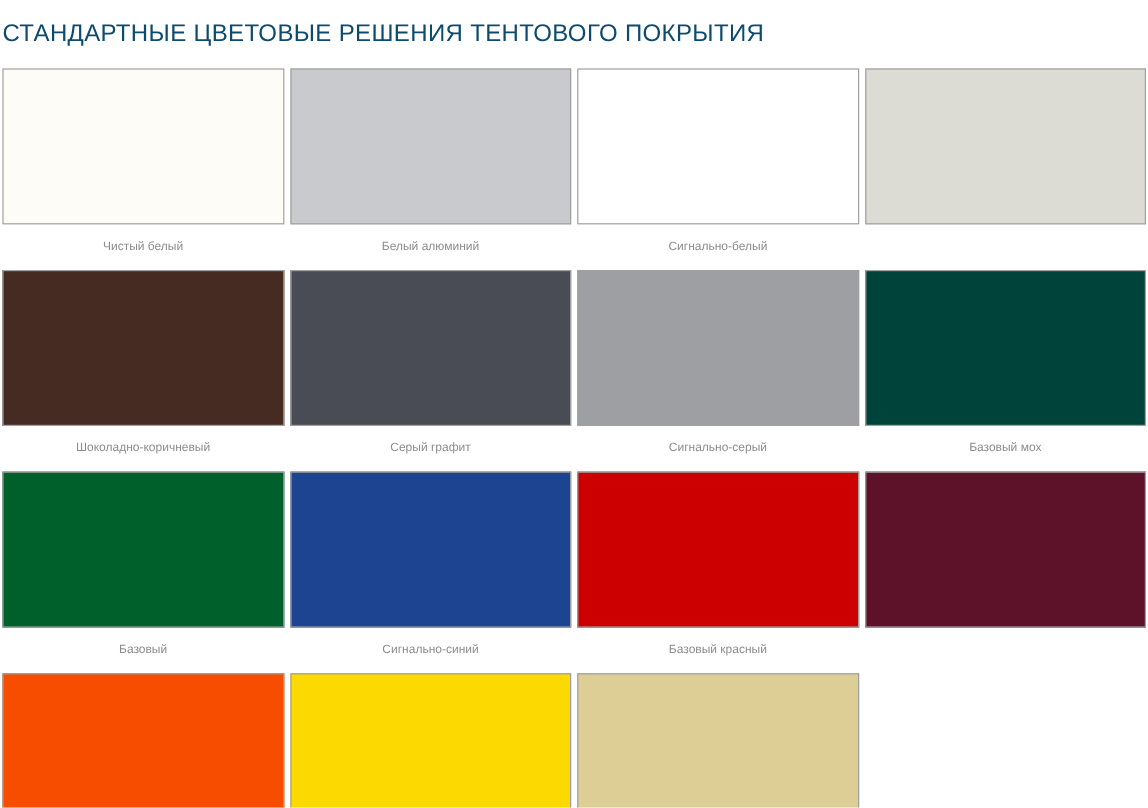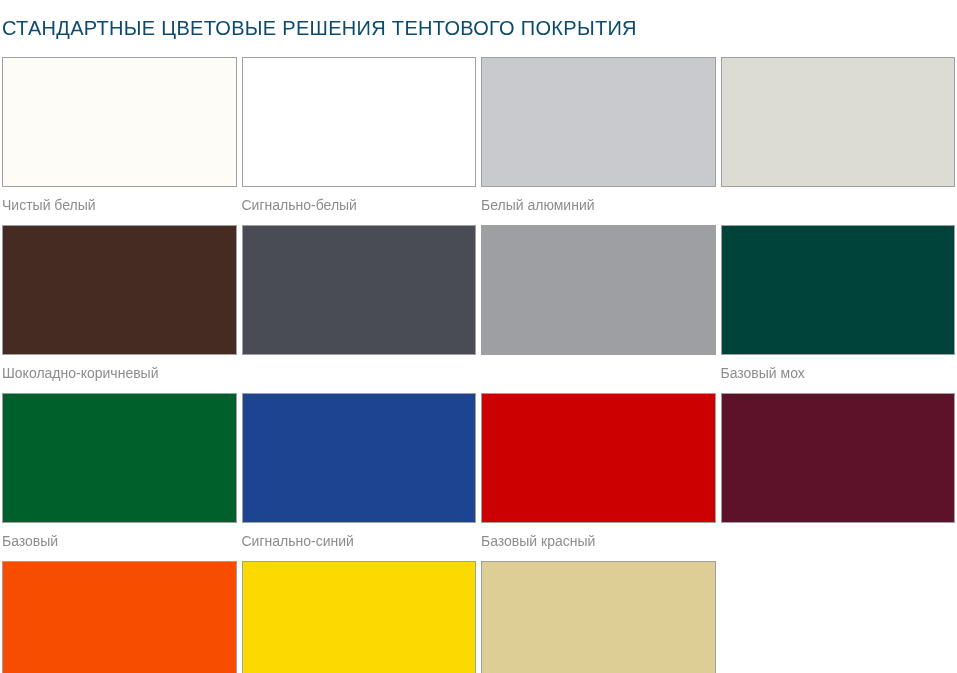--- a/index.html
+++ b/index.html
@@ -34,61 +34,63 @@
     display: flex;
     flex-direction: column;
     align-items: stretch;
   }
   .swatch {
     height: 130px;
     border: 1px solid #a0a0a0;
     box-sizing: border-box;
   }
   .swatch-label {
-    text-align: left;
-    font-size: 14px;
+    text-align: center;
+    font-size: 10px;
     color: #8d8d8d;
     line-height: 13px;
     padding-top: 12px;
     padding-bottom: 13px;
     white-space: nowrap;
   }
 </style>
 </head>
 <body>
 
 <div>
 
   <h1 class="page-title">СТАНДАРТНЫЕ ЦВЕТОВЫЕ РЕШЕНИЯ ТЕНТОВОГО ПОКРЫТИЯ</h1>
 
   <div class="palette-grid">
       <div class="color-cell">
         <div class="swatch" style="background: rgb(253, 252, 247); border-color: rgb(160, 160, 160);"></div>
         <div class="swatch-label">Чистый белый</div>
       </div>
       <div class="color-cell">
+        <div class="swatch" style="background: rgb(200, 202, 206); border-color: rgb(160, 160, 160);"></div>
+        <div class="swatch-label">Белый алюминий</div>
+      </div>
+      <div class="color-cell">
         <div class="swatch" style="background: rgb(255, 255, 255); border-color: rgb(160, 160, 160);"></div>
         <div class="swatch-label">Сигнально-белый</div>
-      </div>
-      <div class="color-cell">
-        <div class="swatch" style="background: rgb(200, 202, 206); border-color: rgb(160, 160, 160);"></div>
-        <div class="swatch-label">Белый алюминий</div>
       </div>
       <div class="color-cell">
         <div class="swatch" style="background: rgb(220, 220, 213); border-color: rgb(160, 160, 160);"></div>
       </div>
       <div class="color-cell">
         <div class="swatch" style="background: rgb(69, 43, 34); border-color: rgb(160, 160, 160);"></div>
         <div class="swatch-label">Шоколадно-коричневый</div>
       </div>
       <div class="color-cell">
         <div class="swatch" style="background: rgb(73, 76, 84); border-color: rgb(160, 160, 160);"></div>
+        <div class="swatch-label">Серый графит</div>
       </div>
       <div class="color-cell">
         <div class="swatch" style="background: rgb(157, 159, 163); border-color: rgb(160, 160, 160);"></div>
+        <div class="swatch-label">Сигнально-серый</div>
       </div>
       <div class="color-cell">
         <div class="swatch" style="background: rgb(0, 67, 58); border-color: rgb(160, 160, 160);"></div>
         <div class="swatch-label">Базовый мох</div>
       </div>
       <div class="color-cell">
         <div class="swatch" style="background: rgb(0, 96, 43); border-color: rgb(160, 160, 160);"></div>
         <div class="swatch-label">Базовый</div>
       </div>
       <div class="color-cell">

